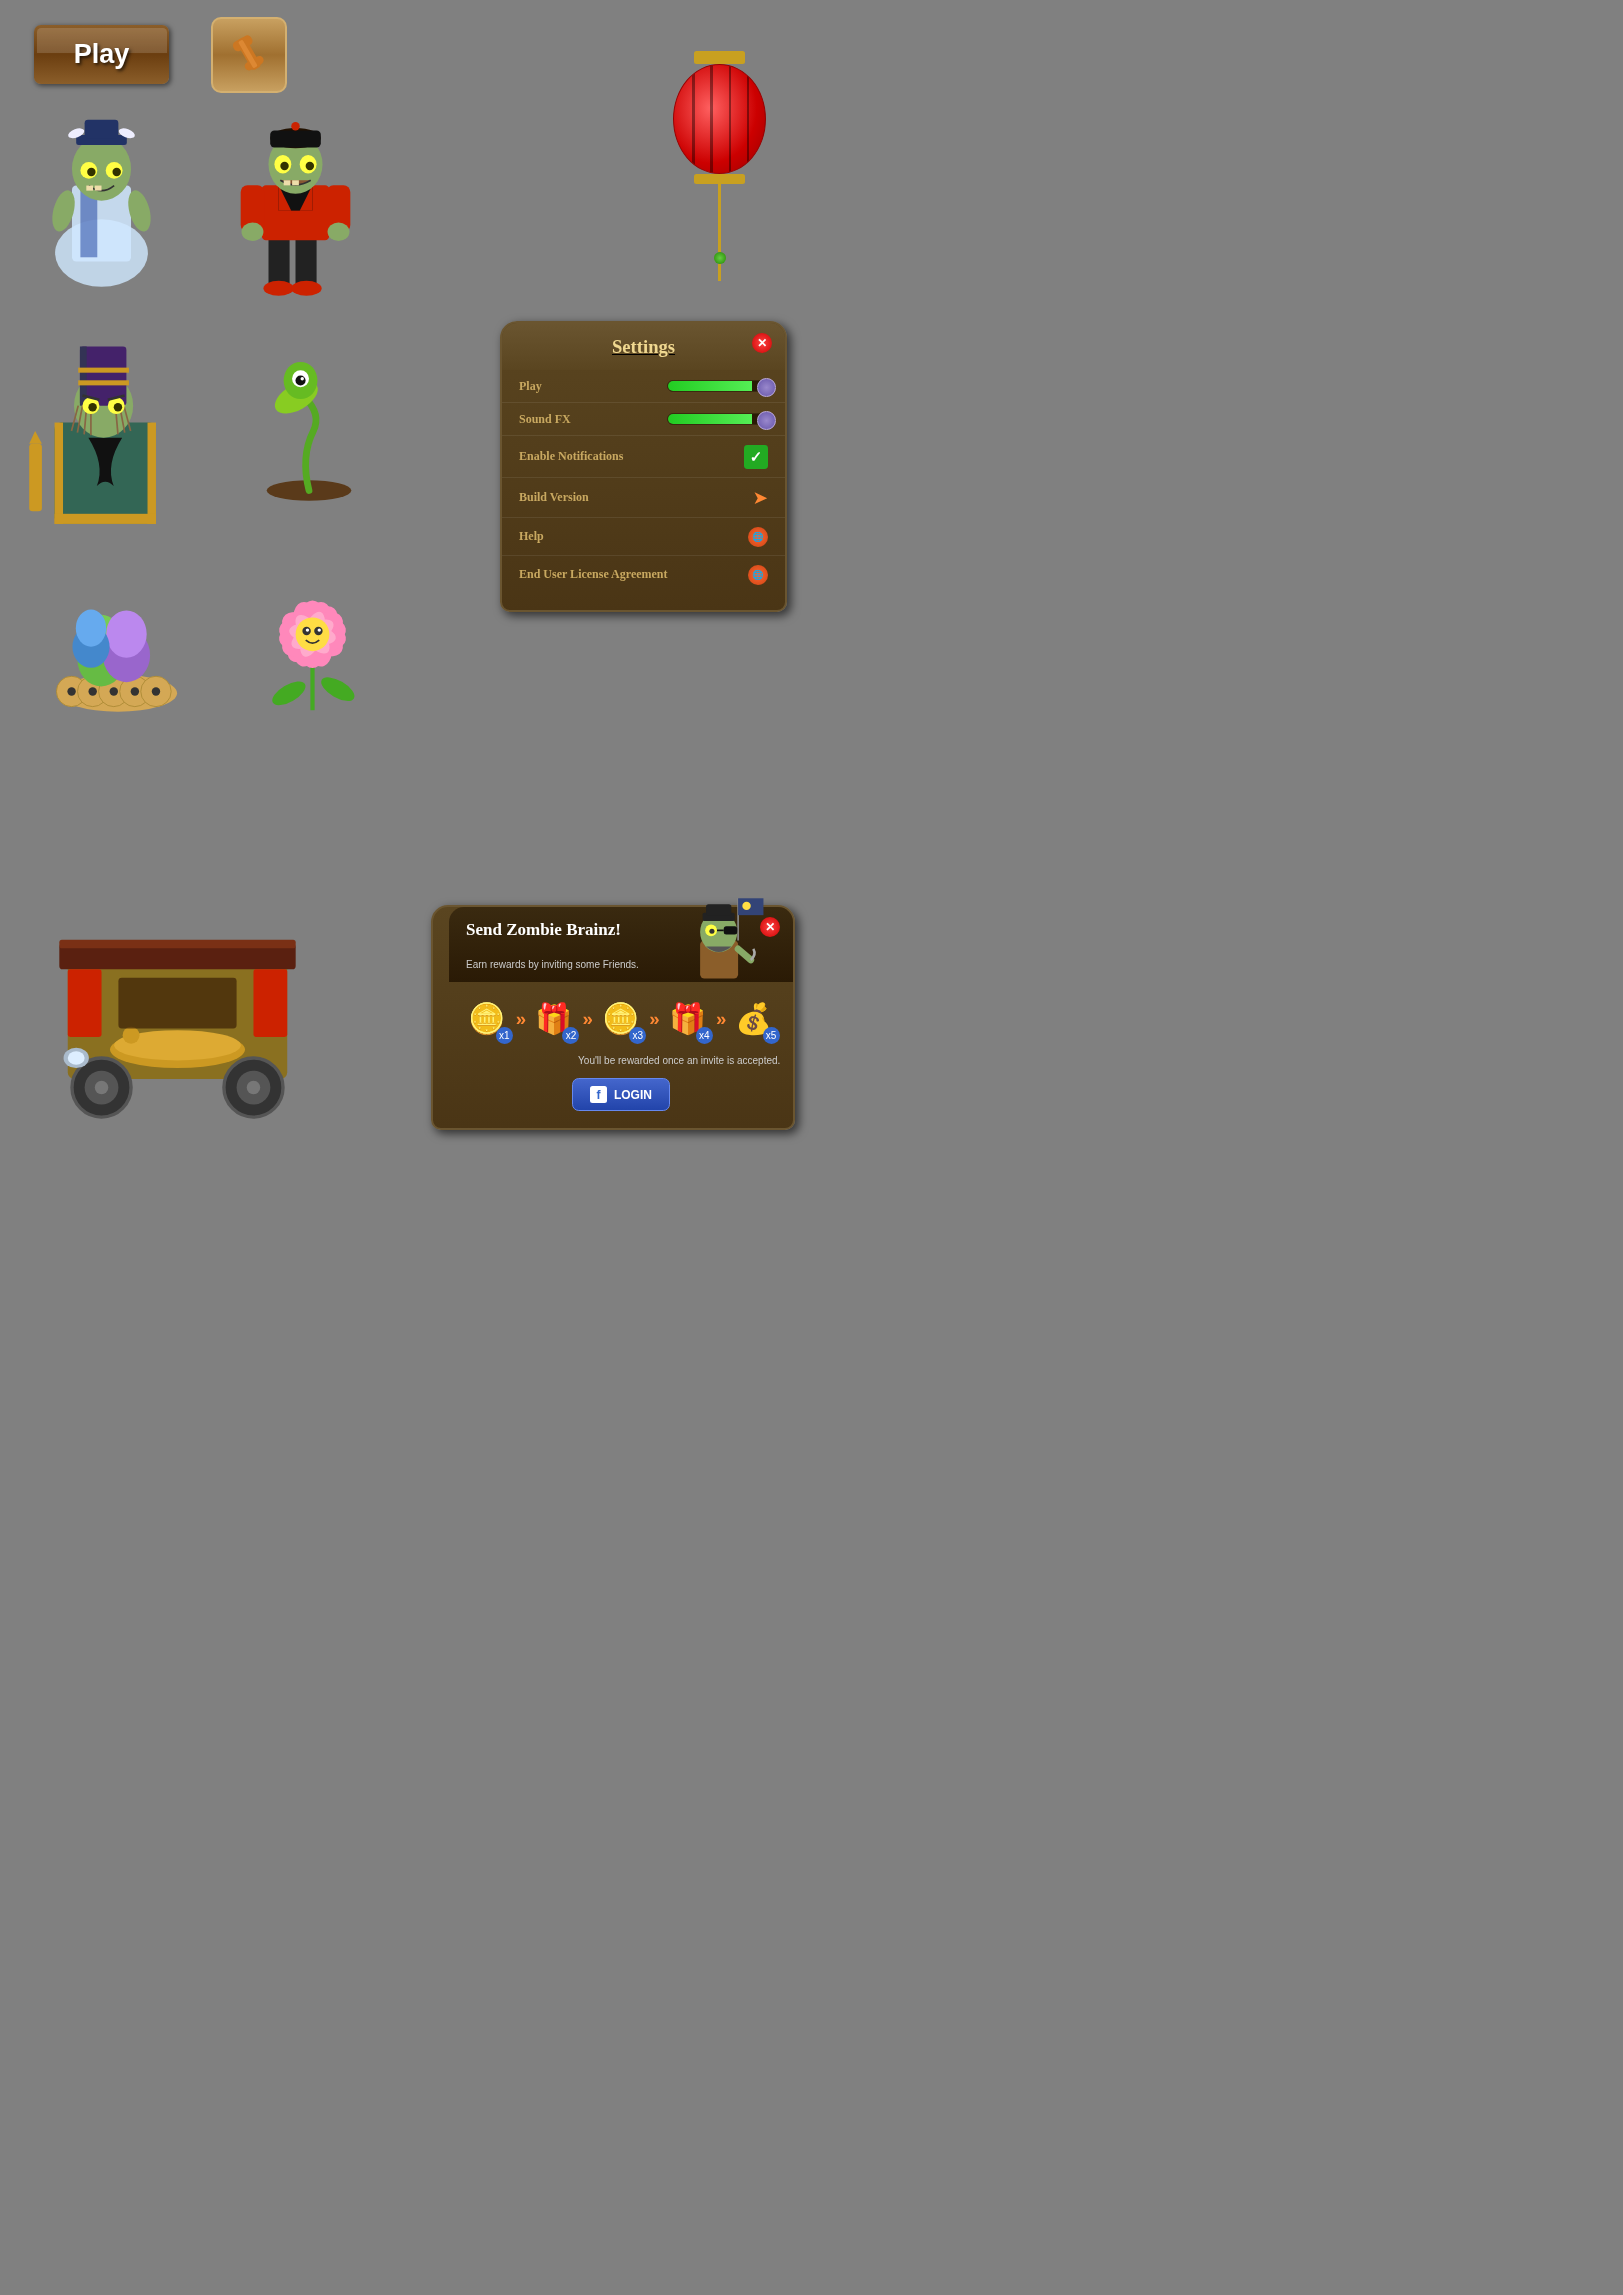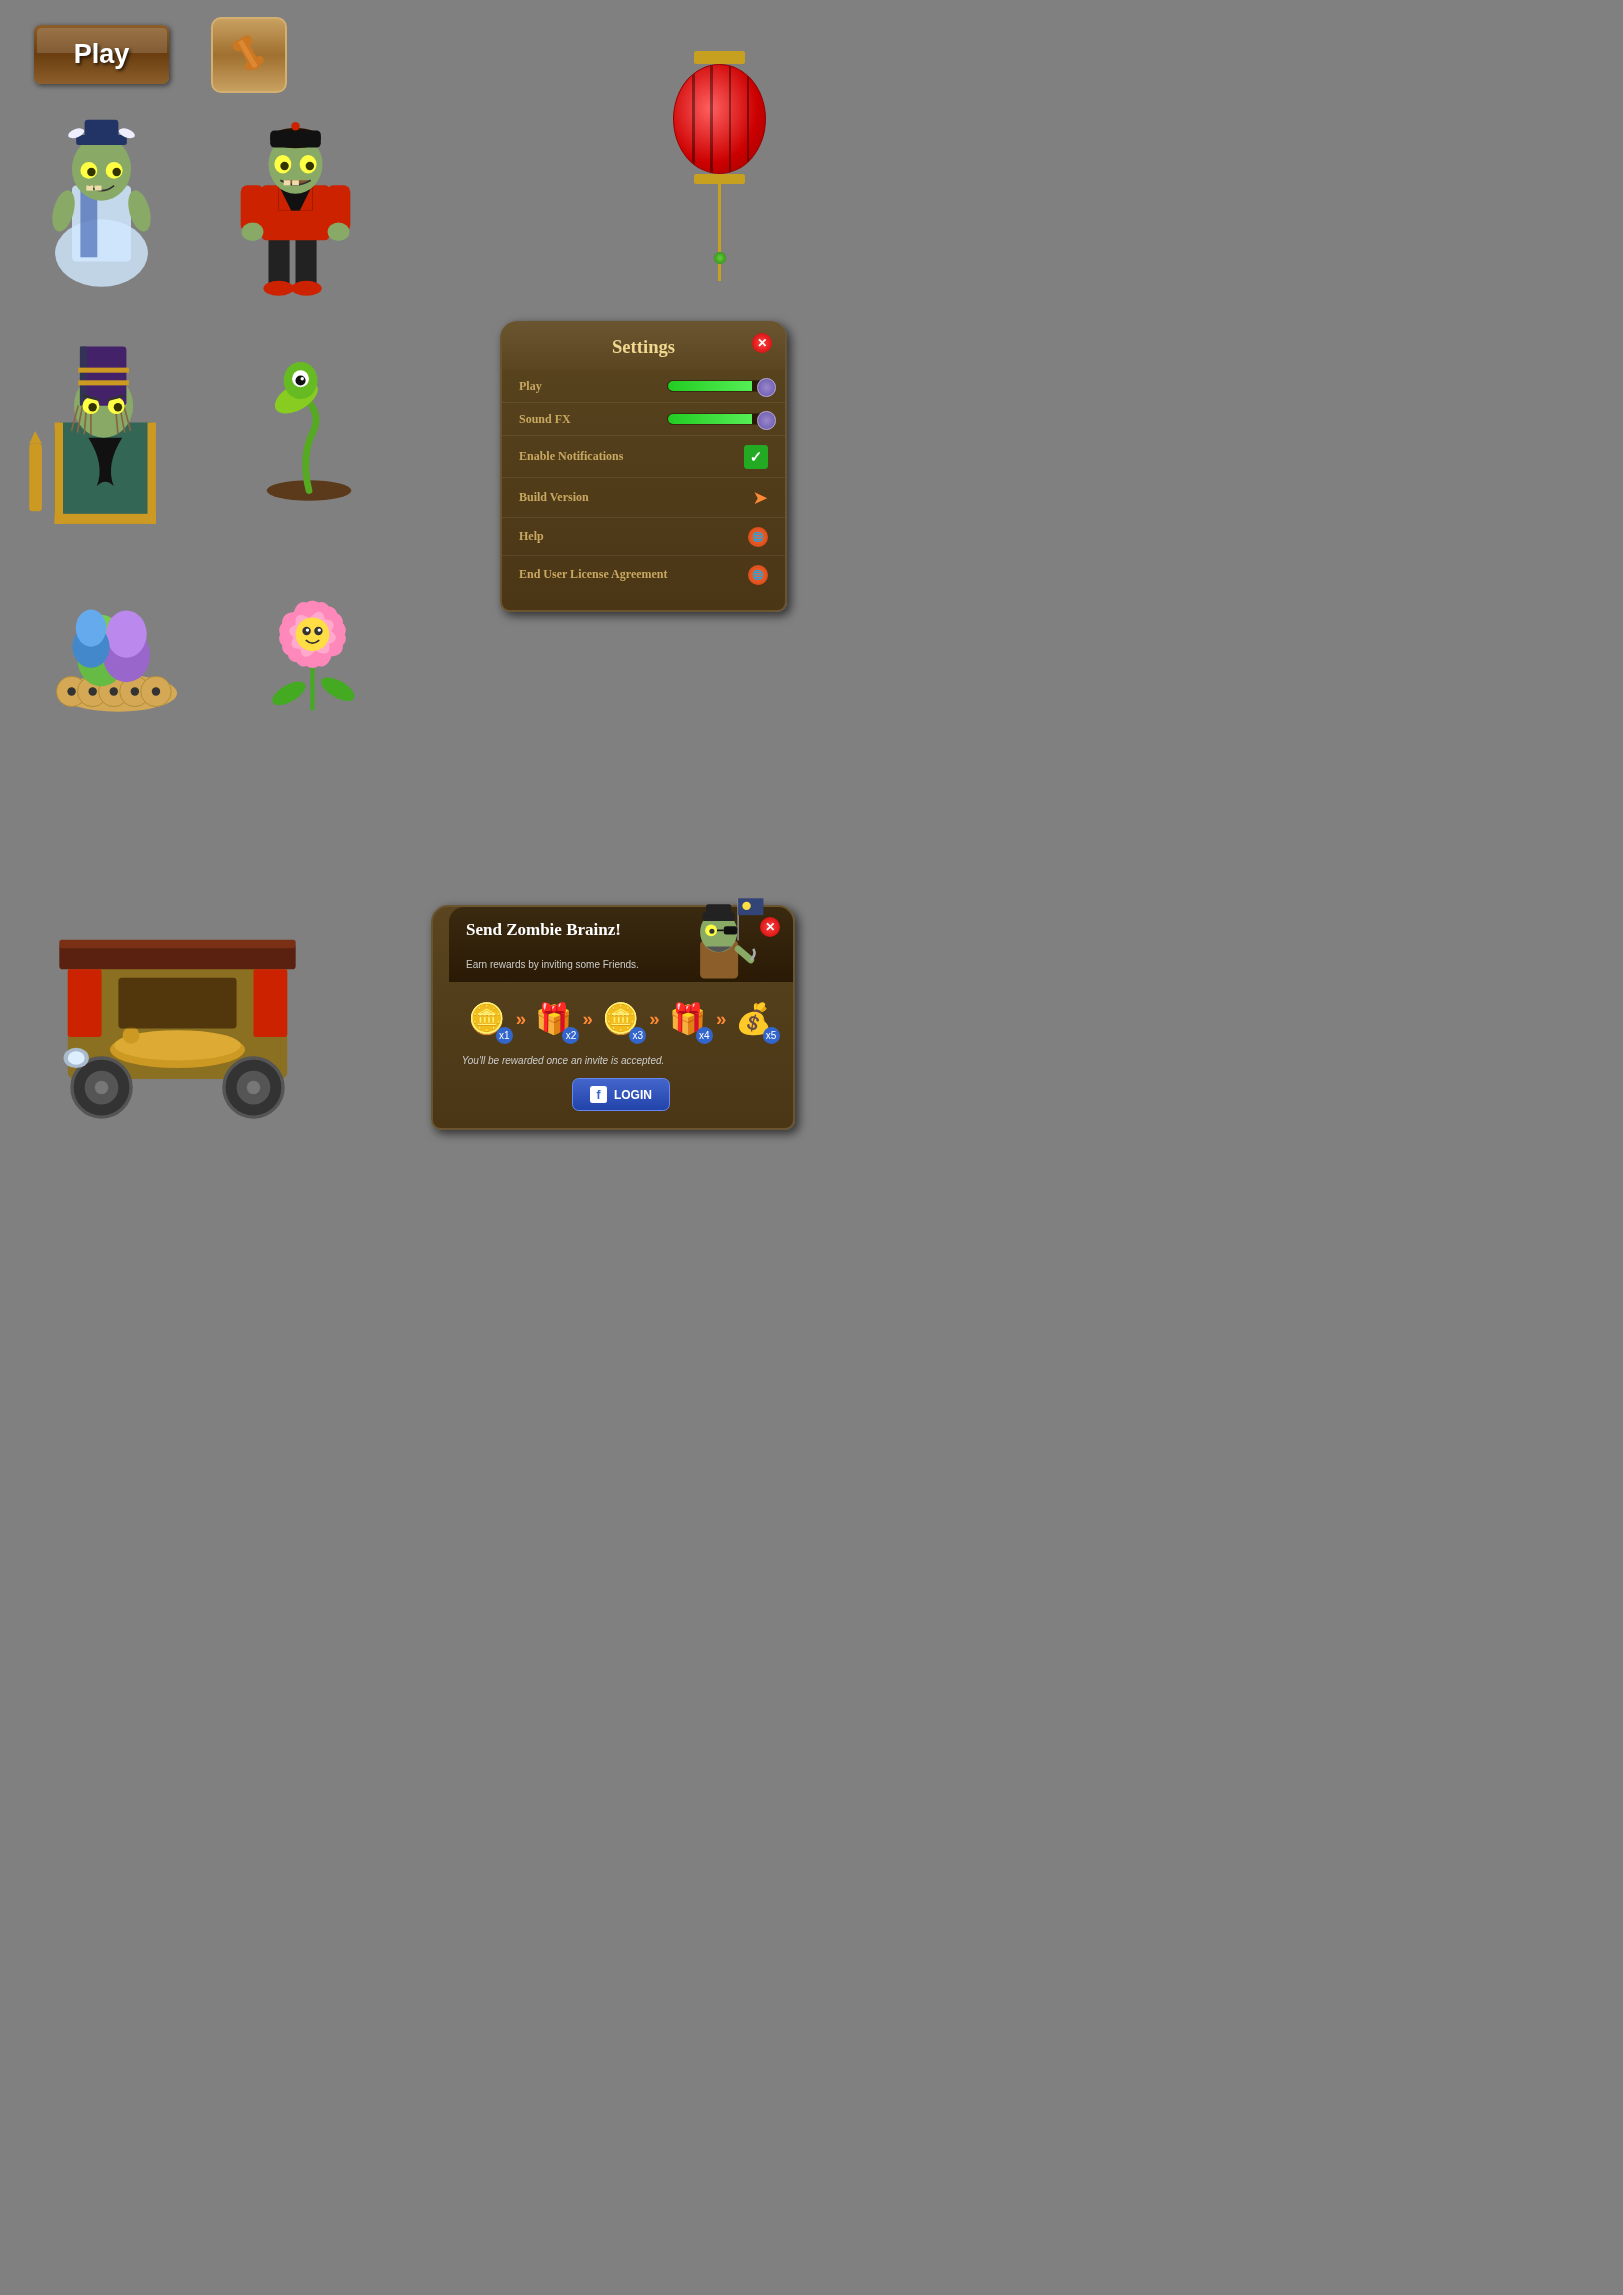--- a/index.html
+++ b/index.html
@@ -156,20 +156,21 @@
       border: 2.5px solid #6a5530;
       padding: 0 0 17px 0;
       box-shadow: 3.4px 3.4px 10px rgba(0,0,0,0.6);
     }
     .settings-header {
       background: linear-gradient(180deg, #6a5530 0%, #5a4520 100%);
       border-radius: 15px 15px 0 0;
       padding: 12.7px 17px;
       text-align: center;
       position: relative;
+      text-decoration: underline;
     }
     .settings-title {
       color: #f0d890;
       font-size: 18.6px;
       font-weight: bold;
       font-family: Georgia, serif;
     }
     .settings-close {
       position: absolute;
       top: 10px;
@@ -362,24 +363,23 @@
       color: white;
       font-size: 10px;
       font-weight: normal;
     }
     .arrow-right {
       color: #ff8833;
       font-size: 18.6px;
       font-weight: bold;
     }
     .reward-note {
-      text-align: left;
+      text-align: right;
       color: #cccccc;
       font-size: 10px;
-      font-style: italic;
       padding: 4.2px 12.7px;
     }
     .login-btn {
       display: flex;
       align-items: center;
       justify-content: center;
       gap: 6.8px;
       background: linear-gradient(180deg, #4466cc 0%, #2244aa 100%);
       border: 1.7px solid #6688ee;
       border-radius: 6.8px;

